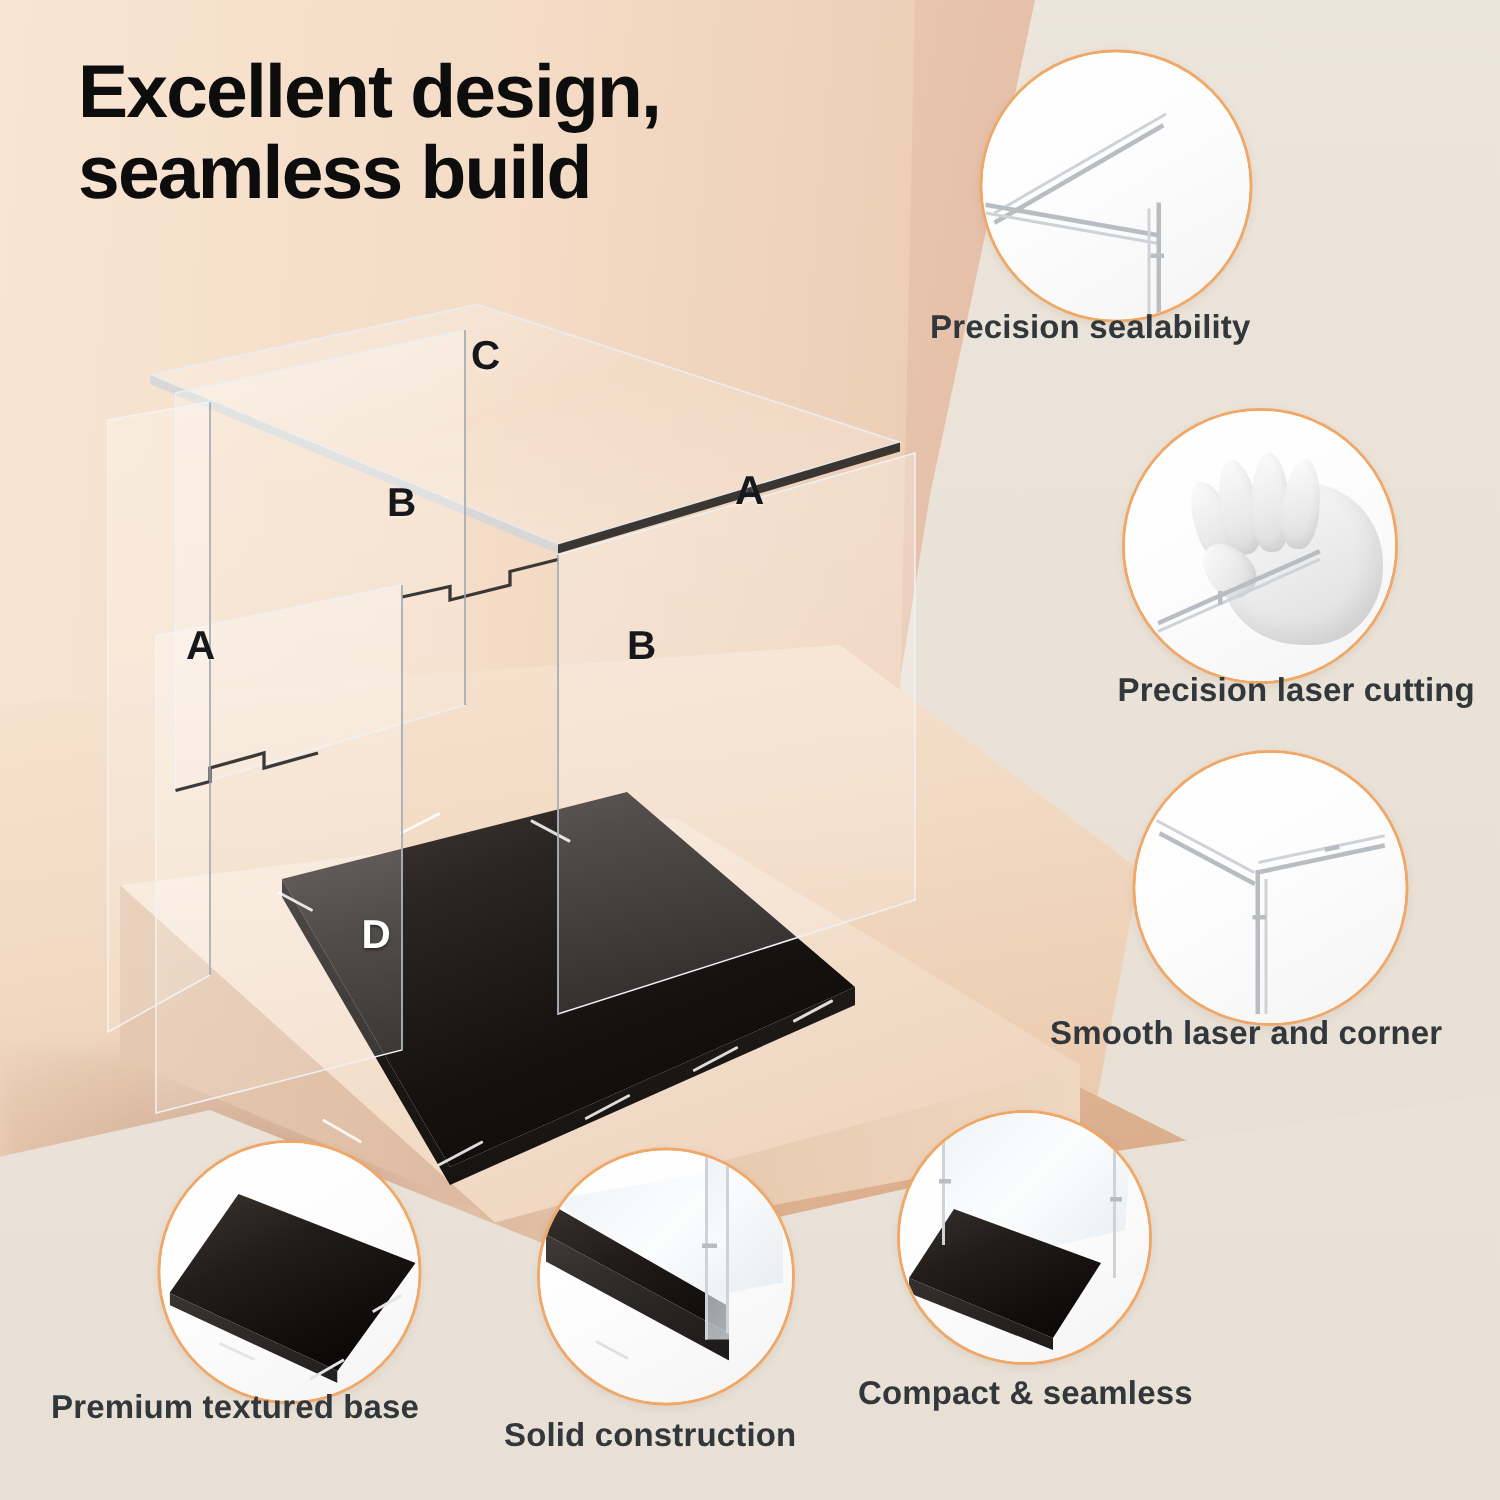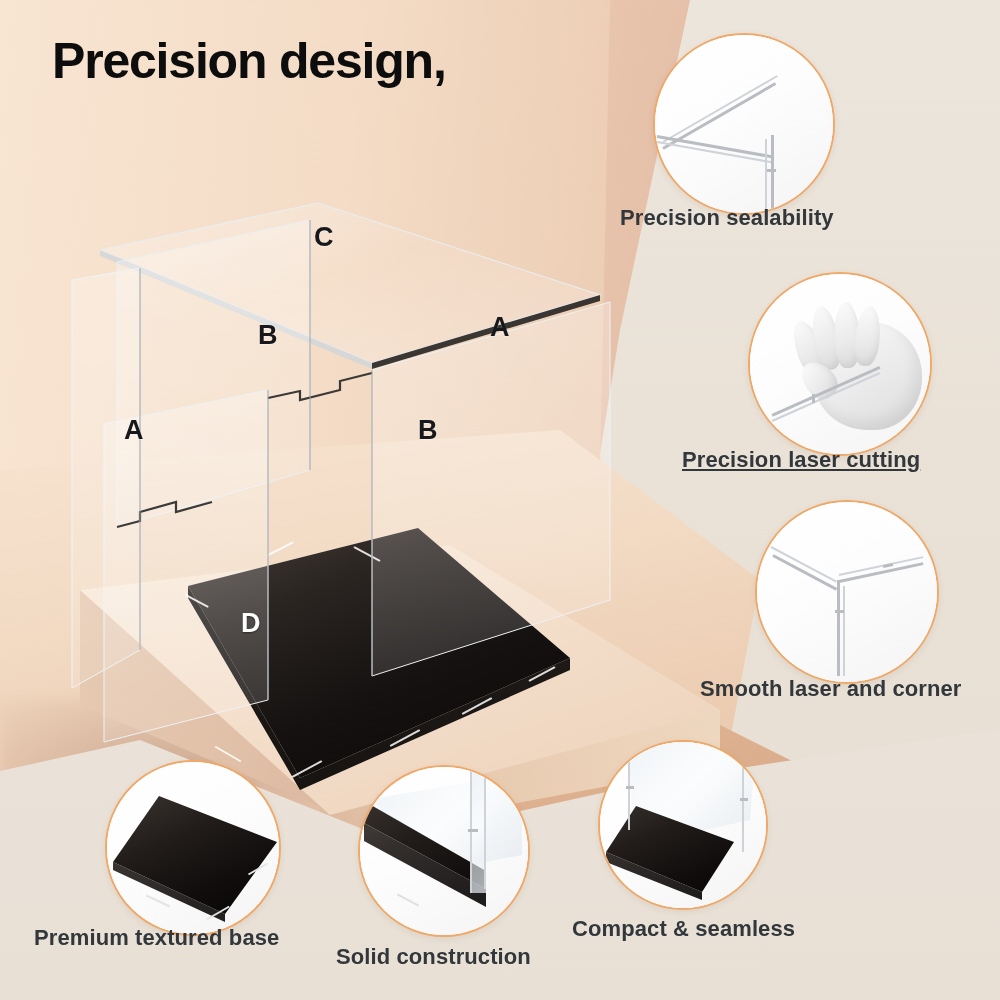--- a/index.html
+++ b/index.html
@@ -147,21 +147,22 @@
   <div class="wall-left"></div>
   <div class="floor"></div>
   <div class="floor-tan"></div>
   <div class="ped-shadow"></div>
   <div class="pedestal-front"></div>
   <div class="pedestal-right"></div>
   <div class="pedestal-top"></div>
   <div class="bottom-sweep"></div>
 
   <div class="headline">
-    <span>Precision design,</span>
+    <span>Excellent design,</span>
+    <span class="l2">seamless build</span>
   </div>
 
   <div class="case">
 
     <div class="base-plate"></div>
     <div class="base-edge"></div>
     <div class="base-notch" style="left:213px;top:753px;width:30px;transform:rotate(30deg);"></div>
     <div class="base-notch" style="left:290px;top:768px;width:34px;transform:rotate(-28deg);"></div>
     <div class="base-notch" style="left:388px;top:737px;width:34px;transform:rotate(-28deg);"></div>
     <div class="base-notch" style="left:460px;top:705px;width:34px;transform:rotate(-28deg);"></div>
@@ -239,21 +240,21 @@
         <div class="finger" style="left:46px;top:46px;width:26px;height:56px;transform:rotate(-20deg);"></div>
         <div class="finger" style="left:63px;top:32px;width:26px;height:64px;transform:rotate(-10deg);"></div>
         <div class="finger" style="left:84px;top:28px;width:26px;height:66px;transform:rotate(-2deg);"></div>
         <div class="finger" style="left:105px;top:32px;width:25px;height:60px;transform:rotate(6deg);"></div>
         <div class="finger" style="left:54px;top:86px;width:30px;height:40px;transform:rotate(-42deg);"></div>
         <div class="edge-line" style="left:22px;top:140px;width:118px;height:2.6px;transform:rotate(-24deg);transform-origin:left center;"></div>
         <div class="edge-line thin" style="left:22px;top:146px;width:118px;height:1.6px;transform:rotate(-24deg);transform-origin:left center;"></div>
         <div class="edge-line" style="left:62px;top:120px;width:3px;height:9px;"></div>
       </div>
     </div>
-    <div class="cap" style="left:682px;top:447px;text-decoration:underline;">Precision laser cutting</div>
+    <div class="cap" style="left:745px;top:447px;">Precision laser cutting</div>
   </div>
 
   <div class="callout">
     <div class="bubble" style="left:755px;top:500px;width:180px;height:180px;">
       <div class="inner">
         <div class="detail-white"></div>
         <div class="edge-line" style="left:16px;top:52px;width:72px;height:3px;transform:rotate(28deg);transform-origin:left center;"></div>
         <div class="edge-line thin" style="left:14px;top:44px;width:74px;height:2px;transform:rotate(28deg);transform-origin:left center;"></div>
         <div class="edge-line" style="left:82px;top:78px;width:86px;height:3px;transform:rotate(-12deg);transform-origin:left center;"></div>
         <div class="edge-line thin" style="left:82px;top:72px;width:86px;height:2px;transform:rotate(-12deg);transform-origin:left center;"></div>

